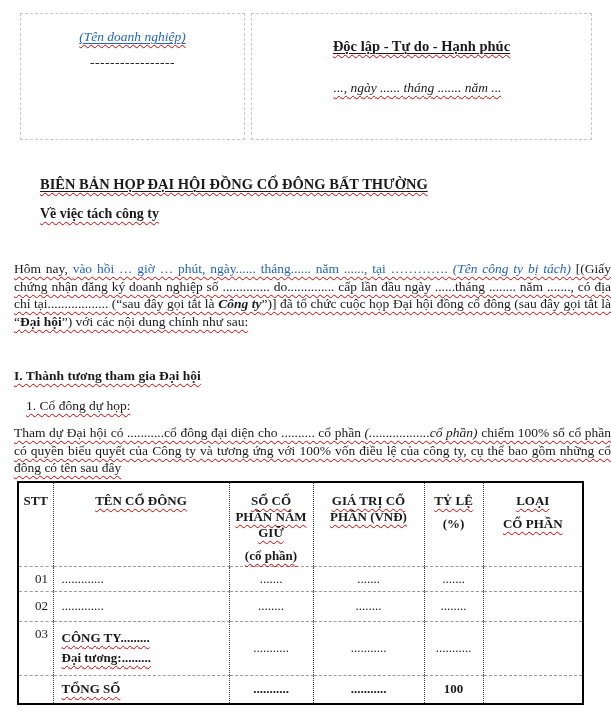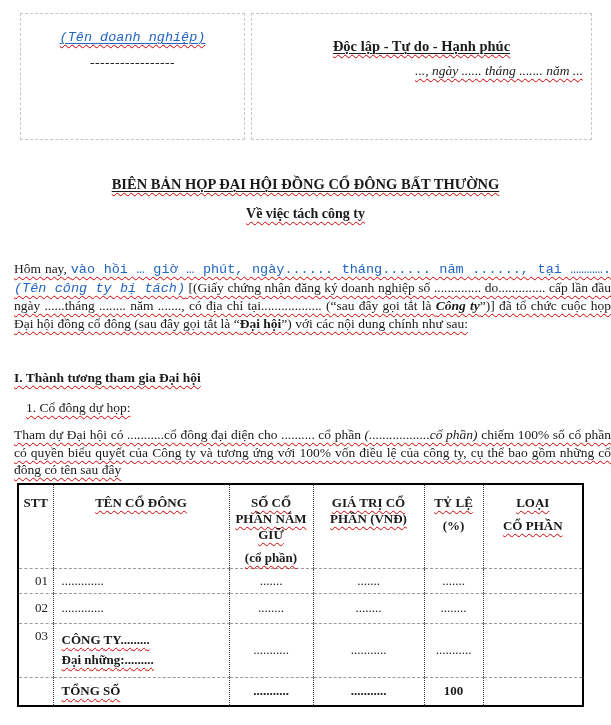--- a/index.html
+++ b/index.html
@@ -13,34 +13,34 @@
   .w {
     text-decoration-line:underline;
     text-decoration-style:wavy;
     text-decoration-color:#d40000;
     text-decoration-thickness:1px;
     text-underline-offset:3px;
   }
   .u { text-decoration-line:underline; text-decoration-style:solid; text-decoration-color:currentColor; text-decoration-thickness:1px; text-underline-offset:2px; }
   .b { font-weight:bold; }
   .i { font-style:italic; }
-  .blue { color:#2465c2;font-family:Liberation Mono, monospace; }
+  .blue { color:#2465c2; }
 
   
   .letterhead { display:flex; margin:13px 19px 0 20px; height:127px; }
   .lh-cell { border:1px dashed #c6c6c6; background:#fff; }
   .lh-left { width:225px; margin-right:6px; text-align:center; padding-top:15px; }
   .lh-right { flex:1; text-align:center; padding-top:12px; }
   .lh-dashes { margin-top:10px; letter-spacing:0.5px; }
   .lh-so { margin-top:10px; }
   .nat1 { font-size:13.5px; }
   .nat2 { margin-top:12px; font-size:14.5px; }
-  .dateline { margin-top:8px; text-align:right; padding-right:8px; }
+  .dateline { margin-top:25px; text-align:center; padding-right:8px; }
 
-  .title-block { margin-top:36px; text-align:center; }
+  .title-block { margin-top:36px; text-align:left;margin-left:40px; }
   .title-main { font-size:14.5px; }
   .title-sub { margin-top:13px; font-size:14px; }
 
   .para { margin-left:14px; margin-right:0; text-align:justify; line-height:17.5px; }
   .intro { margin-top:38px; }
   .h1 { margin:38px 14px 0; font-size:13.5px; }
   .sub1 { margin:14px 26px 0; }
   .para2 { margin-top:10px; }
 
   table.shareholders {
@@ -147,21 +147,21 @@
       <td class="nm">.............</td>
       <td class="c">........</td>
       <td class="c">........</td>
       <td class="c">........</td>
       <td class="c"></td>
     </tr>
     <tr class="r3">
       <td class="stt">03</td>
       <td class="nm">
         <div><span class="w b">CÔNG TY.........</span></div>
-        <div style="margin-top:4px"><span class="w b">Đại những:.........</span></div>
+        <div style="margin-top:4px"><span class="w b">Đại tương:.........</span></div>
       </td>
       <td class="c">...........</td>
       <td class="c">...........</td>
       <td class="c">...........</td>
       <td class="c"></td>
     </tr>
     <tr class="rt">
       <td class="stt"></td>
       <td class="nm"><span class="w b">TỔNG SỐ</span></td>
       <td class="c">...........</td>

